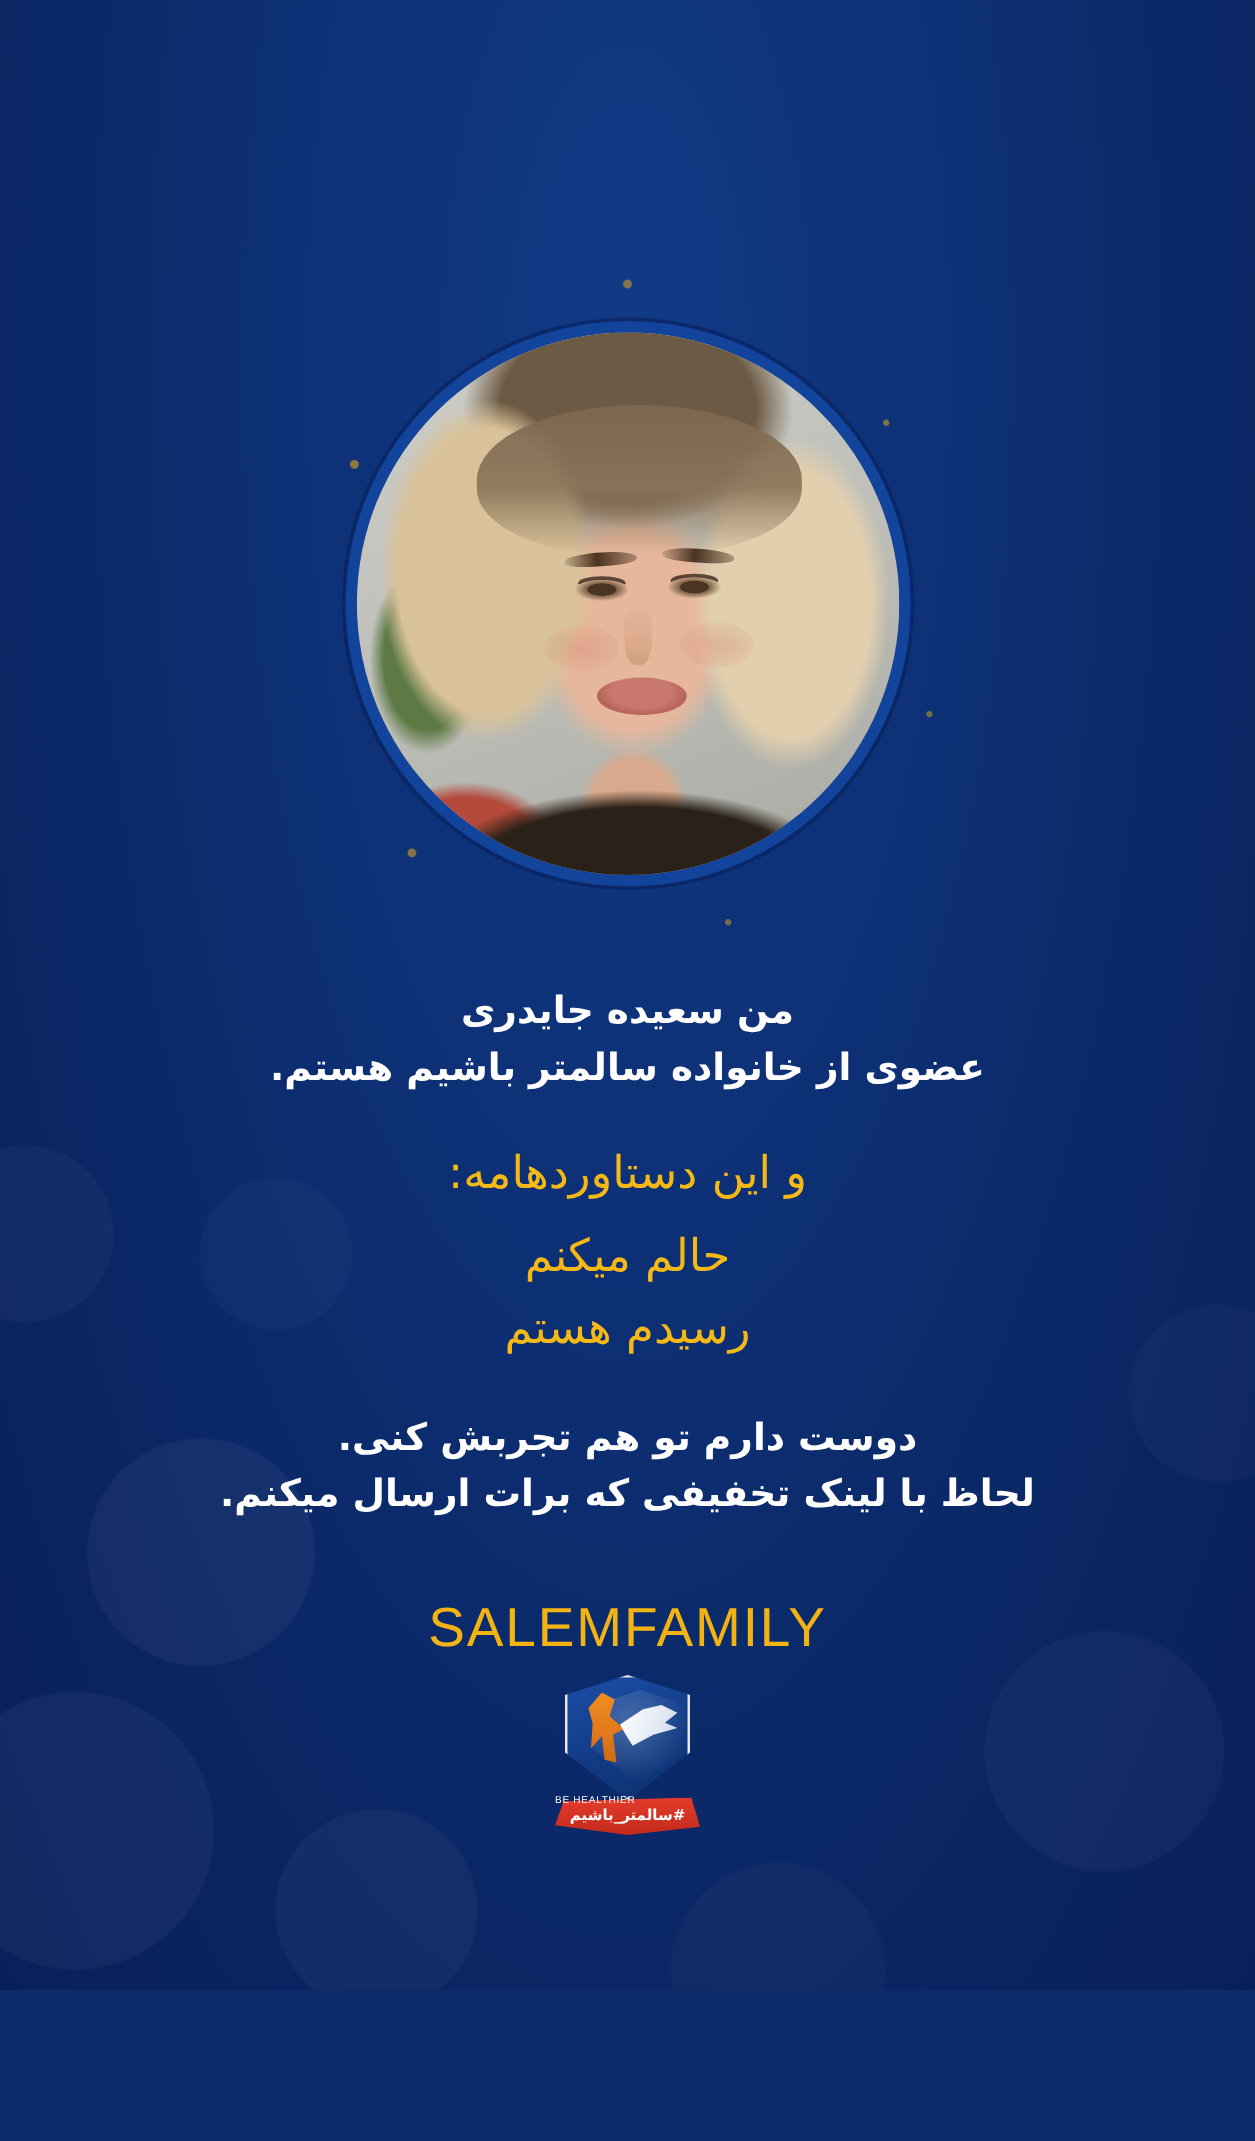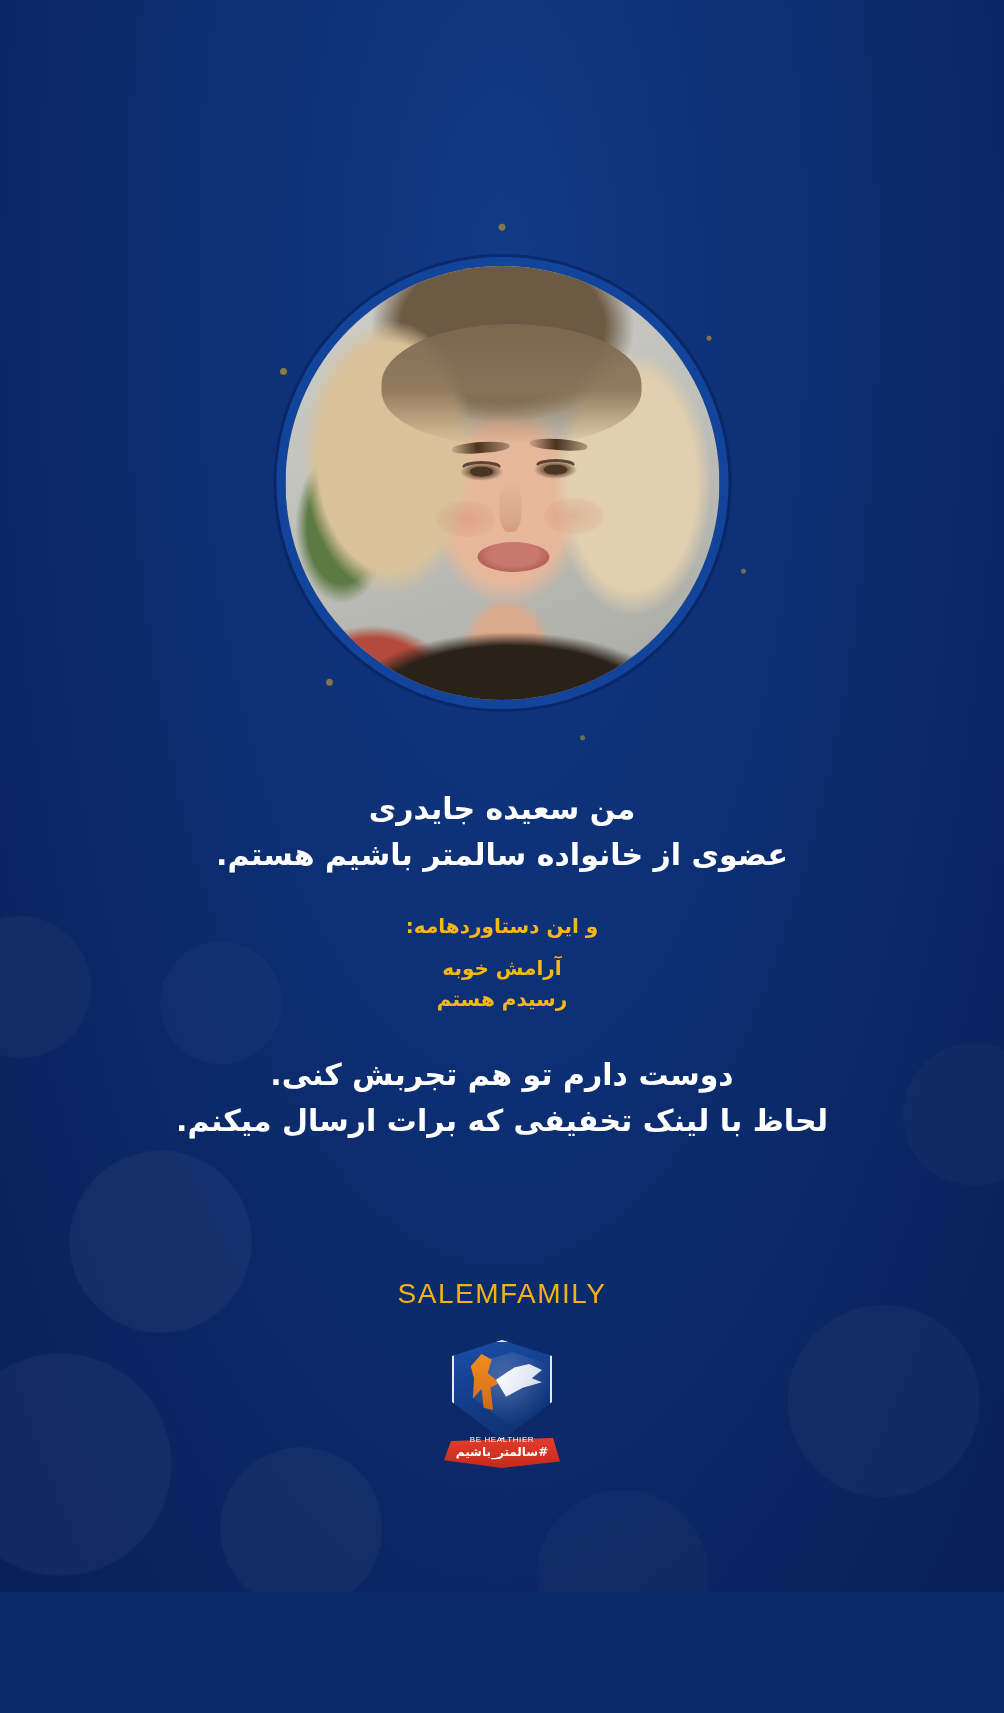--- a/index.html
+++ b/index.html
@@ -187,38 +187,38 @@
     font-weight: bold;
     font-size: 30px;
     line-height: 1.52;
     letter-spacing: 0.2px;
     direction: rtl;
   }
   .gap-a { height: 34px; }
   .gap-c { height: 36px; }
   .gold {
     color: #f5b916;
-    font-weight: bold;
-    font-size: 20px;
+    font-weight: normal;
+    font-size: 36px;
     line-height: 1.58;
     direction: rtl;
   }
   .gold.heading { margin-bottom: 10px; }
 
   
   .brand {
     position: absolute;
     left: 0;
     right: 0;
     top: 1278px;
     text-align: center;
   }
   .brand-word {
     color: #f3b312;
-    font-size: 28px;
+    font-size: 44px;
     letter-spacing: 1.5px;
     font-family: "Liberation Sans", sans-serif;
     direction: ltr;
   }
 
   .logo {
     position: absolute;
     left: 50%;
     top: 1340px;
     transform: translateX(-50%);
@@ -271,21 +271,20 @@
     font-size: 12px;
     font-weight: bold;
     direction: rtl;
     line-height: 1;
     margin-top: -3px;
   }
   .logo-sub {
     position: absolute;
     left: 0; top: 95px;
     width: 116px;
-    text-align: center;
     color: #ffffff;
     font-size: 8px;
     letter-spacing: 0.6px;
     direction: ltr;
     font-family: "Liberation Sans", sans-serif;
   }
 </style>
 </head>
 <body>
 
@@ -313,21 +312,21 @@
   </div>
 
   <div class="copy">
 
     <div class="line">من سعیده جایدری</div>
     <div class="line">عضوی از خانواده سالمتر باشیم هستم.</div>
 
     <div class="gap-a"></div>
 
     <div class="gold heading">و این دستاوردهامه:</div>
-    <div class="gold">آرامش خوبه</div>
+    <div class="gold">حالم میکنم</div>
     <div class="gold">رسیدم هستم</div>
 
     <div class="gap-c"></div>
 
     <div class="line">دوست دارم تو هم تجربش کنی.</div>
     <div class="line">لحاظ با لینک تخفیفی که برات ارسال میکنم.</div>
   </div>
 
   <div class="brand">
     <div class="brand-word">SALEMFAMILY</div>

